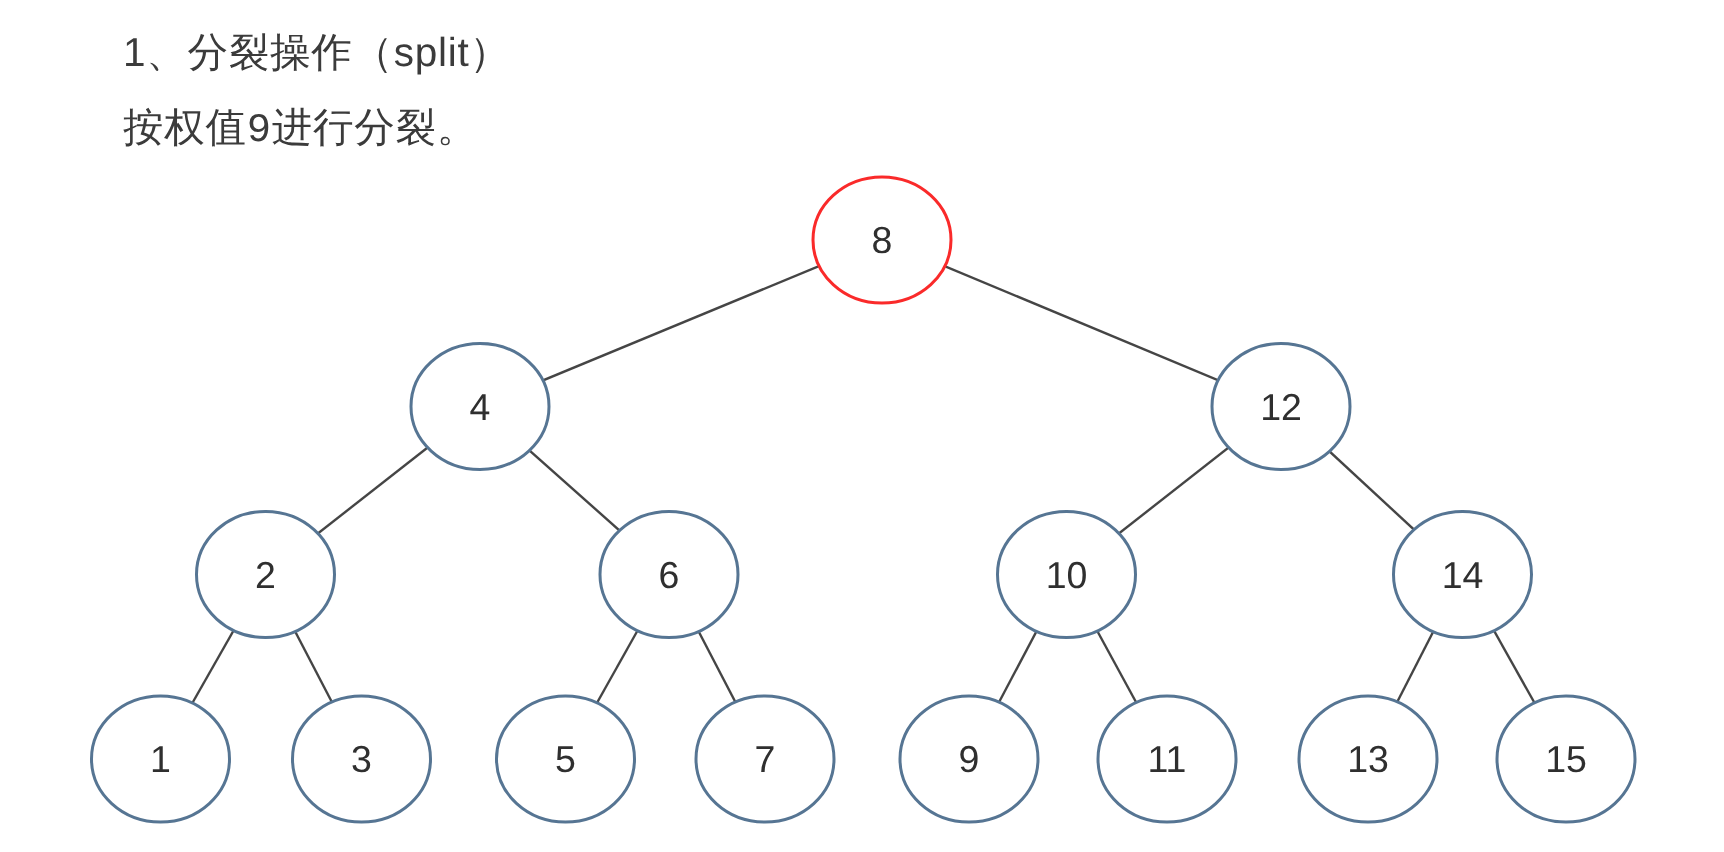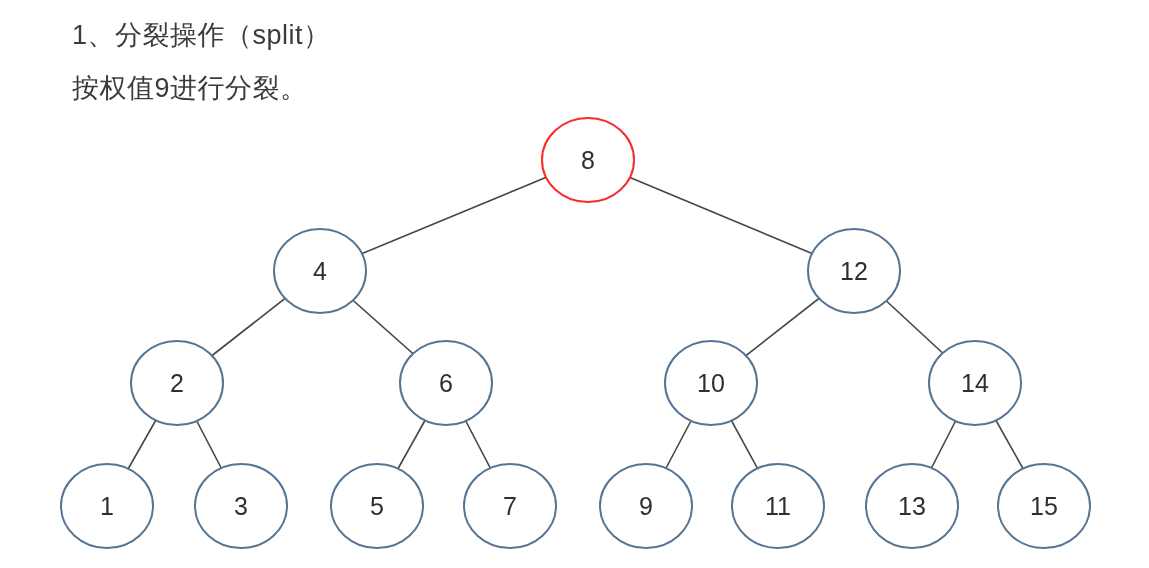--- a/index.html
+++ b/index.html
@@ -12,21 +12,21 @@
     font-family: "Liberation Sans", "DejaVu Sans", sans-serif;
   }
   .page {
     position: relative;
     width: 1149px;
     height: 568px;
     background: #ffffff;
   }
   .caption-block {
     position: absolute;
-    left: 72px;
+    left: 82px;
     top: 20px;
     z-index: 2;
   }
   .caption-line1 {
     font-size: 27px;
     line-height: 30px;
     color: #3b3b3b;
     letter-spacing: 0.5px;
     white-space: pre;
   }
@@ -49,21 +49,21 @@
     font-size: 25px;
   }
 </style>
 </head>
 <body>
 
 <div class="page">
 
   <div class="caption-block">
     <div class="caption-line1" style="color: rgb(59, 59, 59);">1、分裂操作（split）</div>
-    <div class="caption-line2" style="color: rgb(59, 59, 59);">按权值9进行分裂。</div>
+    <div class="caption-line2" style="color: rgb(59, 59, 59); font-family: Liberation Mono, monospace;">按权值9进行分裂。</div>
   </div>
 
   <svg id="tree-svg" class="tree" width="1149" height="568" viewBox="0 0 1149 568">
       <line x1="588" y1="160" x2="320" y2="271" stroke="#454545" stroke-width="1.6"></line>
       <line x1="588" y1="160" x2="854" y2="271" stroke="#454545" stroke-width="1.6"></line>
       <line x1="320" y1="271" x2="177" y2="383" stroke="#454545" stroke-width="1.6"></line>
       <line x1="320" y1="271" x2="446" y2="383" stroke="#454545" stroke-width="1.6"></line>
       <line x1="854" y1="271" x2="711" y2="383" stroke="#454545" stroke-width="1.6"></line>
       <line x1="854" y1="271" x2="975" y2="383" stroke="#454545" stroke-width="1.6"></line>
       <line x1="177" y1="383" x2="107" y2="506" stroke="#454545" stroke-width="1.6"></line>

